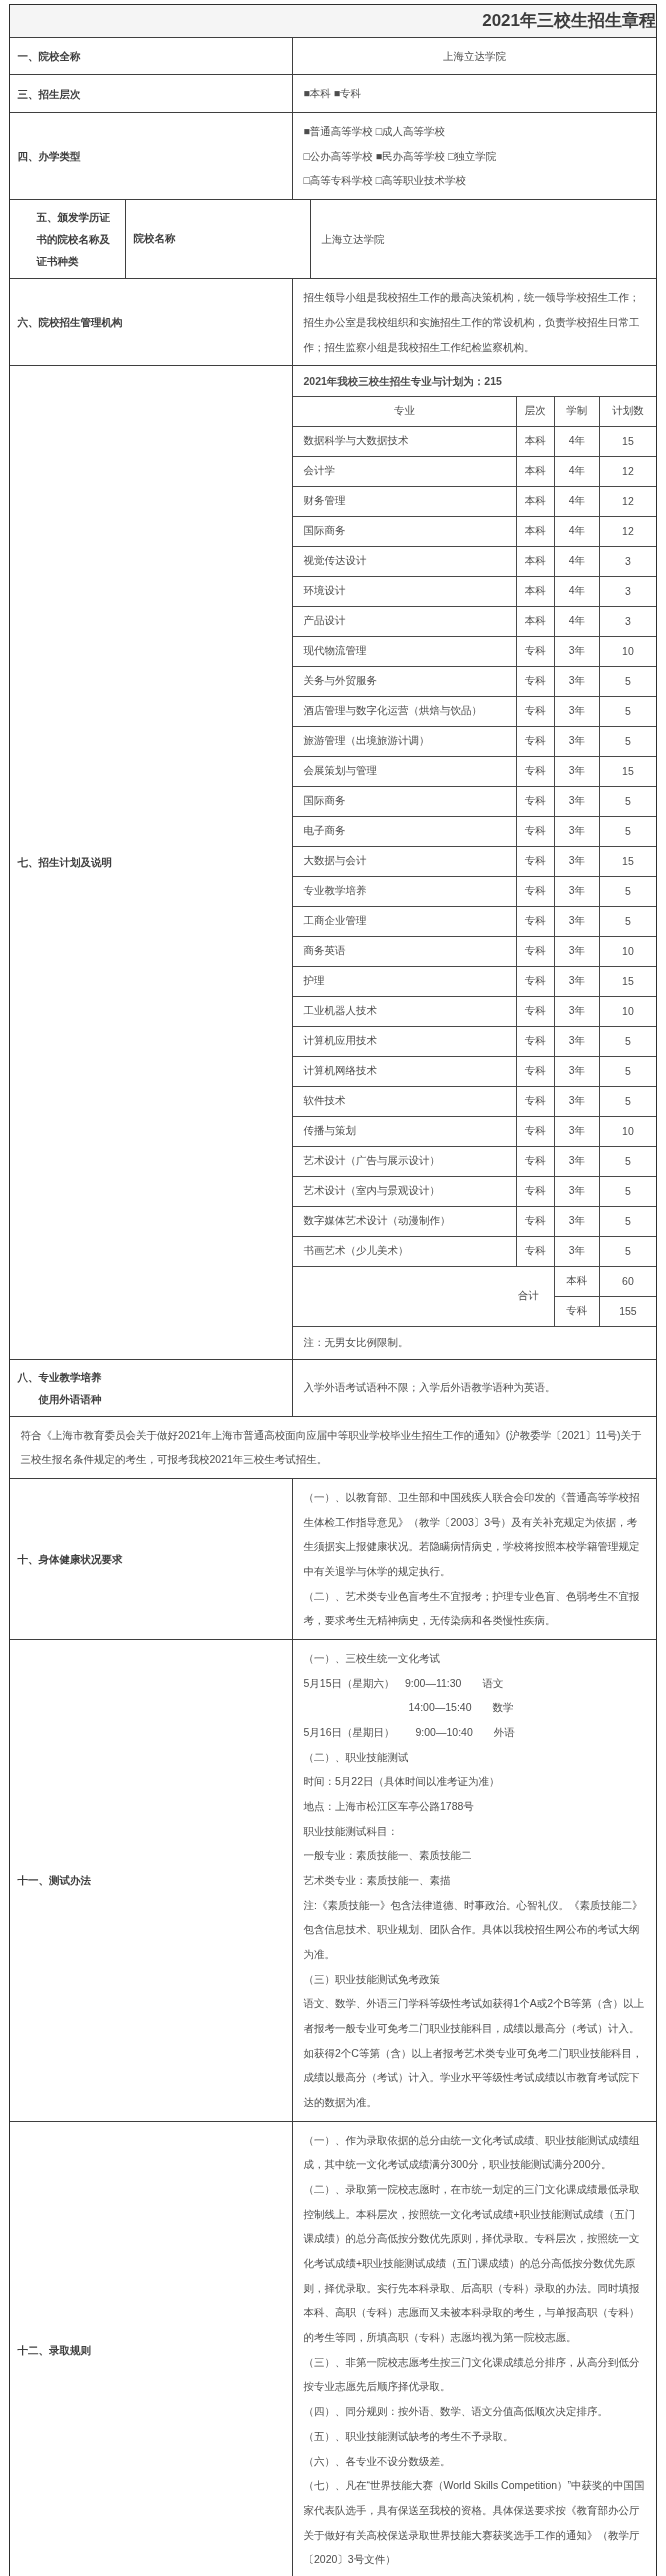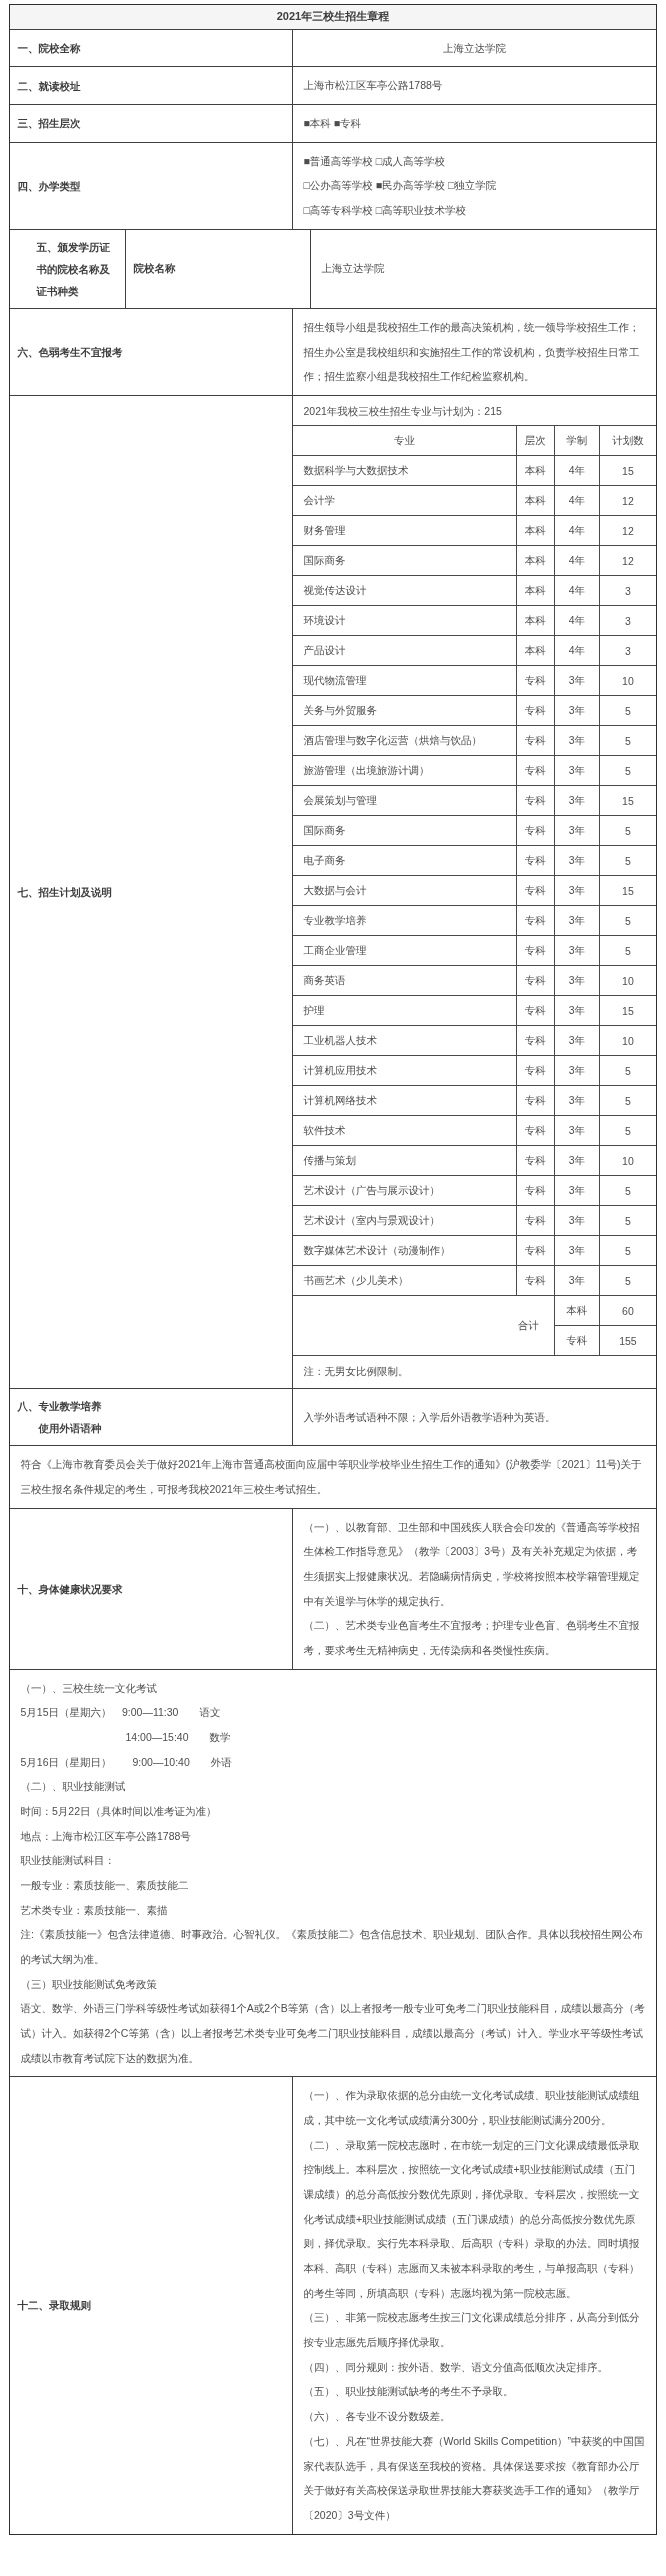--- a/index.html
+++ b/index.html
@@ -8,23 +8,23 @@
     font-family:"Liberation Sans","DejaVu Sans",sans-serif;
     color:#4d4d4d;
     font-size:10.5px;
   }
   .page{position:relative;padding:3.7px 9px 0 9px;}
   .doc{
     border:1.5px solid #2e2e2e;
     background:#fff;
   }
   .title-row{
-    text-align:center;
+    text-align:right;
     font-weight:bold;
-    font-size:11px;
+    font-size:17px;
     color:#3c3c3c;
     padding:4.5px 0;
     background:#f5f5f5;
     border-bottom:0.7px solid #3f3f3f;
   }
   .row{display:flex;border-bottom:0.7px solid #3f3f3f;align-items:stretch;}
   .row:last-child{border-bottom:none;}
   .lab{
     width:283px;min-width:283px;box-sizing:border-box;
     border-right:0.7px solid #3f3f3f;
@@ -47,21 +47,21 @@
   .subrow{display:flex;border-bottom:0.7px solid #3f3f3f;flex:1;}
   .subrow:last-child{border-bottom:none;}
   .sub{
     box-sizing:border-box;border-right:0.7px solid #3f3f3f;
     display:flex;align-items:center;padding:6px 7.5px;
     font-weight:bold;color:#3e3e3e;
   }
   .sub.w247{width:185px;min-width:185px;}
   
   .plan-wrap{flex:1;box-sizing:border-box;}
-  .plan-intro{padding:6px 10.5px 4.5px 10.5px;line-height:1.8;}
+  .plan-intro{padding:6px 10.5px 4.5px 10.5px;line-height:1.8;font-weight:bold;}
   table.plan{border-collapse:collapse;width:100%;table-layout:fixed;}
   table.plan td,table.plan th{
     border:0.7px solid #4a4a4a;
     padding:7.5px 6px;
     font-weight:normal;
     text-align:center;
     overflow:hidden;
   }
   table.plan th{color:#4d4d4d;}
   table.plan td.major{text-align:left;padding-left:10.5px;}
@@ -77,24 +77,20 @@
 <div class="page">
   <div class="doc">
 
     <div class="title-row">2021年三校生招生章程</div>
 
     <div class="row">
       <div class="lab">一、院校全称</div>
       <div class="content center">上海立达学院</div>
     </div>
 
-    <div class="row">
-      <div class="lab">二、就读校址</div>
-      <div class="content vcenter">上海市松江区车亭公路1788号</div>
-    </div>
 
     <div class="row">
       <div class="lab">三、招生层次</div>
       <div class="content vcenter">■本科 ■专科</div>
     </div>
 
     <div class="row">
       <div class="lab">四、办学类型</div>
       <div class="content">■普通高等学校 □成人高等学校
 □公办高等学校 ■民办高等学校 □独立学院
@@ -105,21 +101,21 @@
       <div class="lab narrow">五、颁发学历证书的院校名称及证书种类</div>
       <div class="stack">
         <div class="subrow">
           <div class="sub w247">院校名称</div>
           <div class="content vcenter">上海立达学院</div>
         </div>
       </div>
     </div>
 
     <div class="row">
-      <div class="lab">六、色弱考生不宜报考</div>
+      <div class="lab">六、院校招生管理机构</div>
       <div class="content">招生领导小组是我校招生工作的最高决策机构，统一领导学校招生工作；招生办公室是我校组织和实施招生工作的常设机构，负责学校招生日常工作；招生监察小组是我校招生工作纪检监察机构。</div>
     </div>
 
     <div class="row">
       <div class="lab">七、招生计划及说明</div>
       <div class="plan-wrap">
         <div class="plan-intro">2021年我校三校生招生专业与计划为：215</div>
         <table class="plan">
           <colgroup>
               <col style="width:61.5%">
@@ -359,20 +355,21 @@
       <div class="content">符合《上海市教育委员会关于做好2021年上海市普通高校面向应届中等职业学校毕业生招生工作的通知》(沪教委学〔2021〕11号)关于三校生报名条件规定的考生，可报考我校2021年三校生考试招生。</div>
     </div>
 
     <div class="row">
       <div class="lab">十、身体健康状况要求</div>
       <div class="content">（一）、以教育部、卫生部和中国残疾人联合会印发的《普通高等学校招生体检工作指导意见》（教学〔2003〕3号）及有关补充规定为依据，考生须据实上报健康状况。若隐瞒病情病史，学校将按照本校学籍管理规定中有关退学与休学的规定执行。
 （二）、艺术类专业色盲考生不宜报考；护理专业色盲、色弱考生不宜报考，要求考生无精神病史，无传染病和各类慢性疾病。</div>
     </div>
 
     <div class="row">
+      <div class="lab">十一、测试办法</div>
       <div class="content">（一）、三校生统一文化考试
 5月15日（星期六）　9:00—11:30　　语文
 　　　　　　　　　　14:00—15:40　　数学
 5月16日（星期日）　　9:00—10:40　　外语
 （二）、职业技能测试
 时间：5月22日（具体时间以准考证为准）
 地点：上海市松江区车亭公路1788号
 职业技能测试科目：
 一般专业：素质技能一、素质技能二
 艺术类专业：素质技能一、素描

